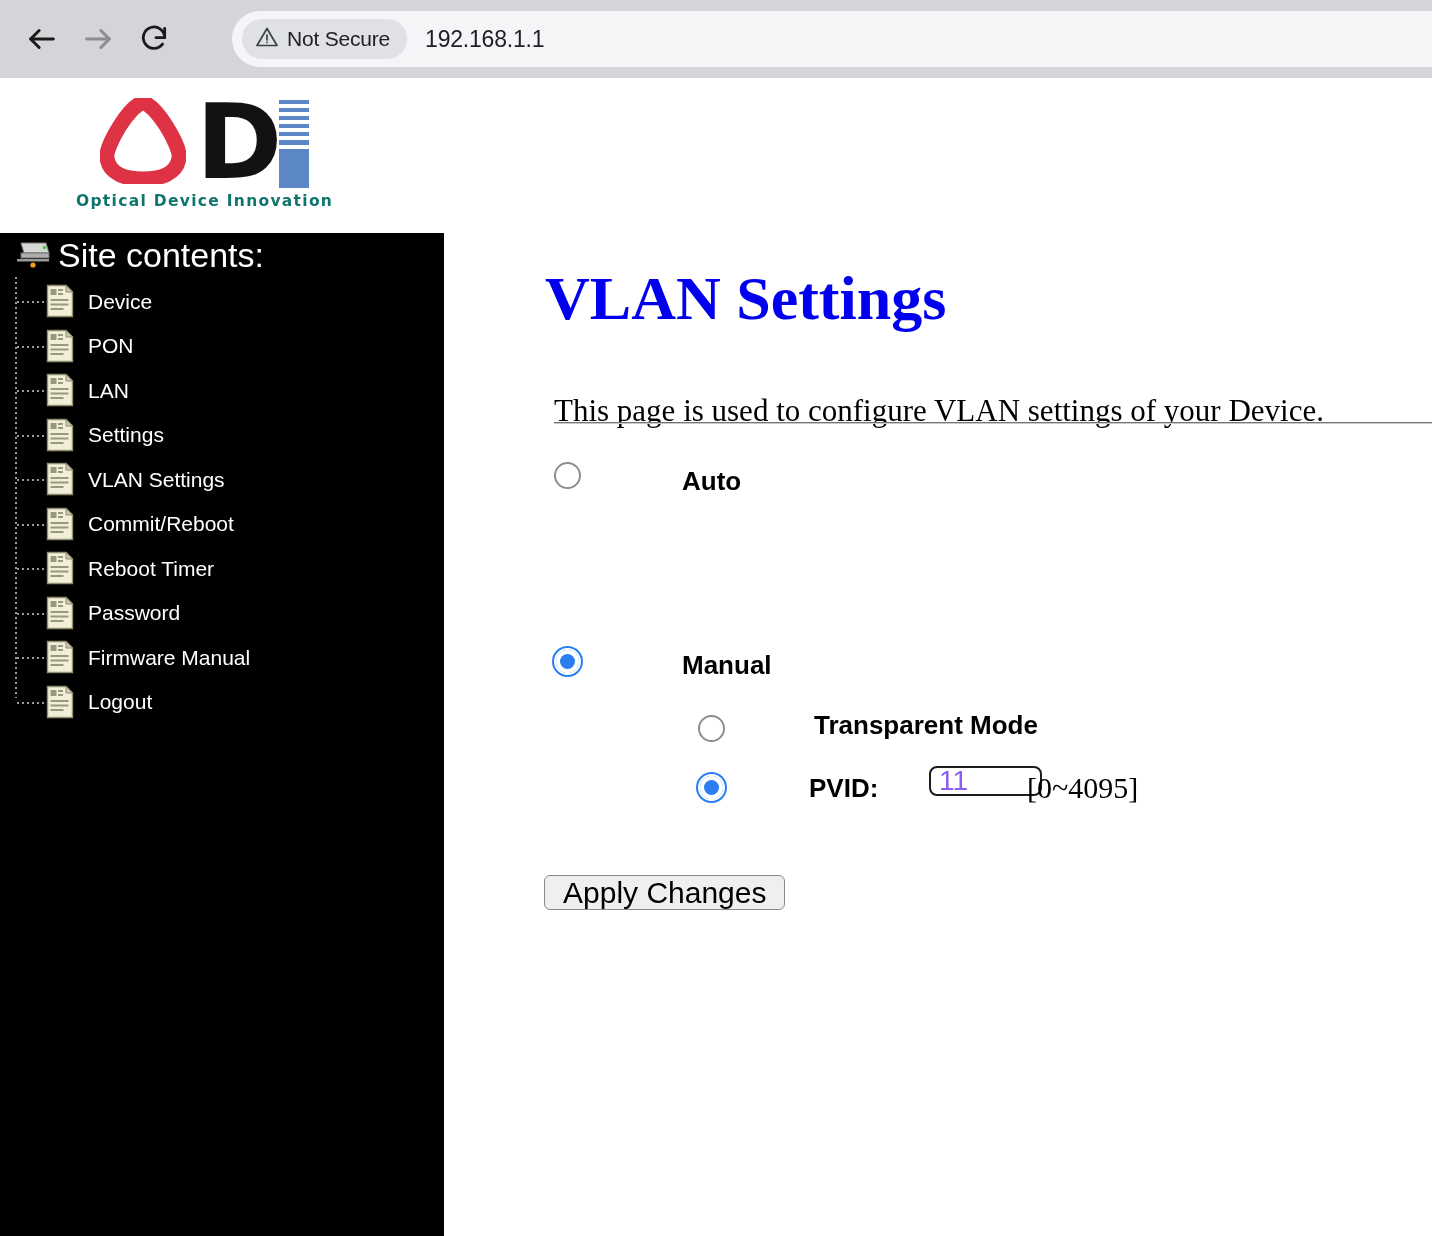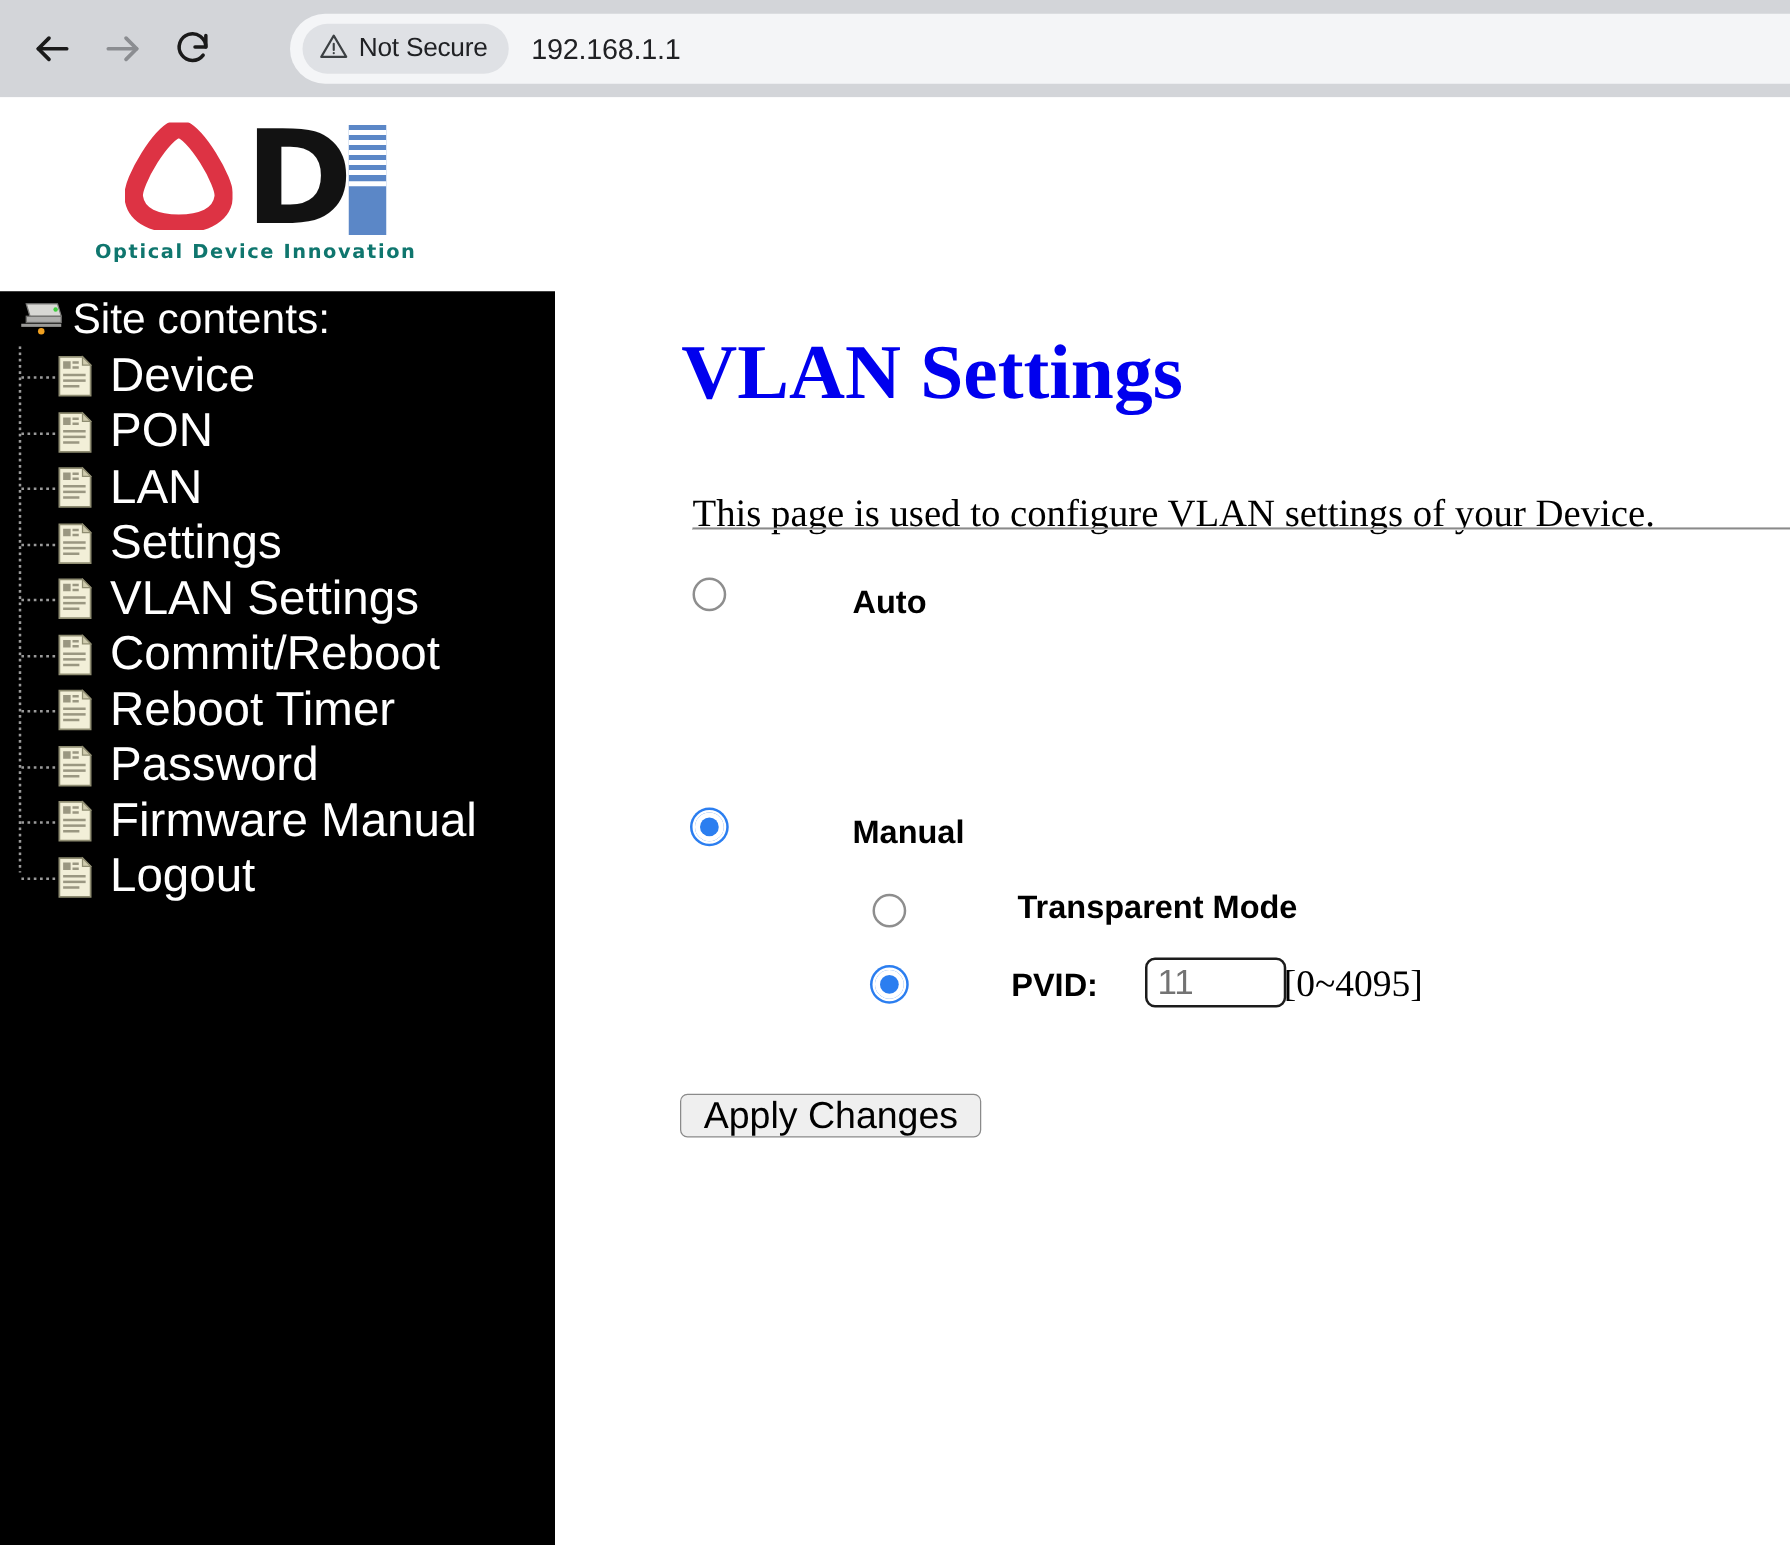--- a/index.html
+++ b/index.html
@@ -161,21 +161,21 @@
   }
   .doc-icon {
     position: relative;
     width: 28px; height: 34px;
     flex: 0 0 28px;
     margin-left: 30px;
   }
   .tree-item .item-label {
     color: #ffffff;
     font-family: "Liberation Sans", sans-serif;
-    font-size: 38px;
+    font-size: 21px;
     line-height: 31px;
     margin-left: 14px;
     white-space: nowrap;
   }
 
   
   .content {
     position: absolute; left: 444px; top: 0;
     width: 988px; height: 1158px;
     background: #ffffff;
@@ -233,28 +233,28 @@
     font-family: Liberation Sans, sans-serif;
     font-weight: bold;
     font-size: 26px;
     line-height: 30px;
     color: #000000;
     white-space: nowrap;
   }
 
   .pvid-input {
     position: absolute;
-    left: 472px; top: 688px;
-    width: 113px; height: 40px;
+    left: 485px; top: 688px;
+    width: 113px; height: 30px;
     border: 2px solid #1c1c1c;
     border-radius: 8px;
     background: #ffffff;
     font-family: "Liberation Sans", sans-serif;
     font-size: 28px;
-    color: #737373;
+    color: #8b5cf6;
     padding: 0 8px;
     outline: none;
   }
   .range-hint {
     position: absolute;
     left: 583px; top: 695px;
     font-family: "Liberation Serif", serif;
     font-size: 30px;
     line-height: 30px;
     color: #000000;

